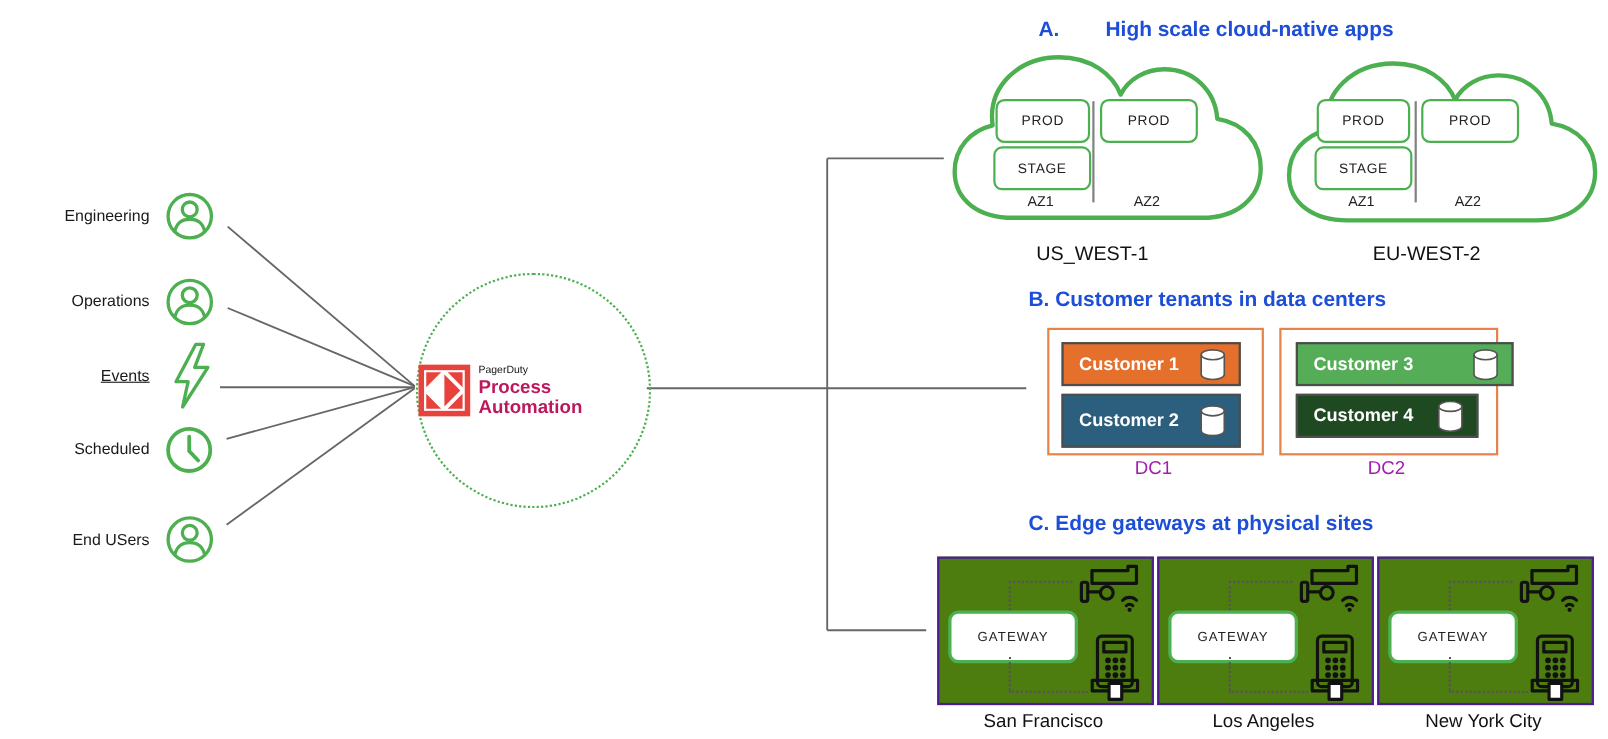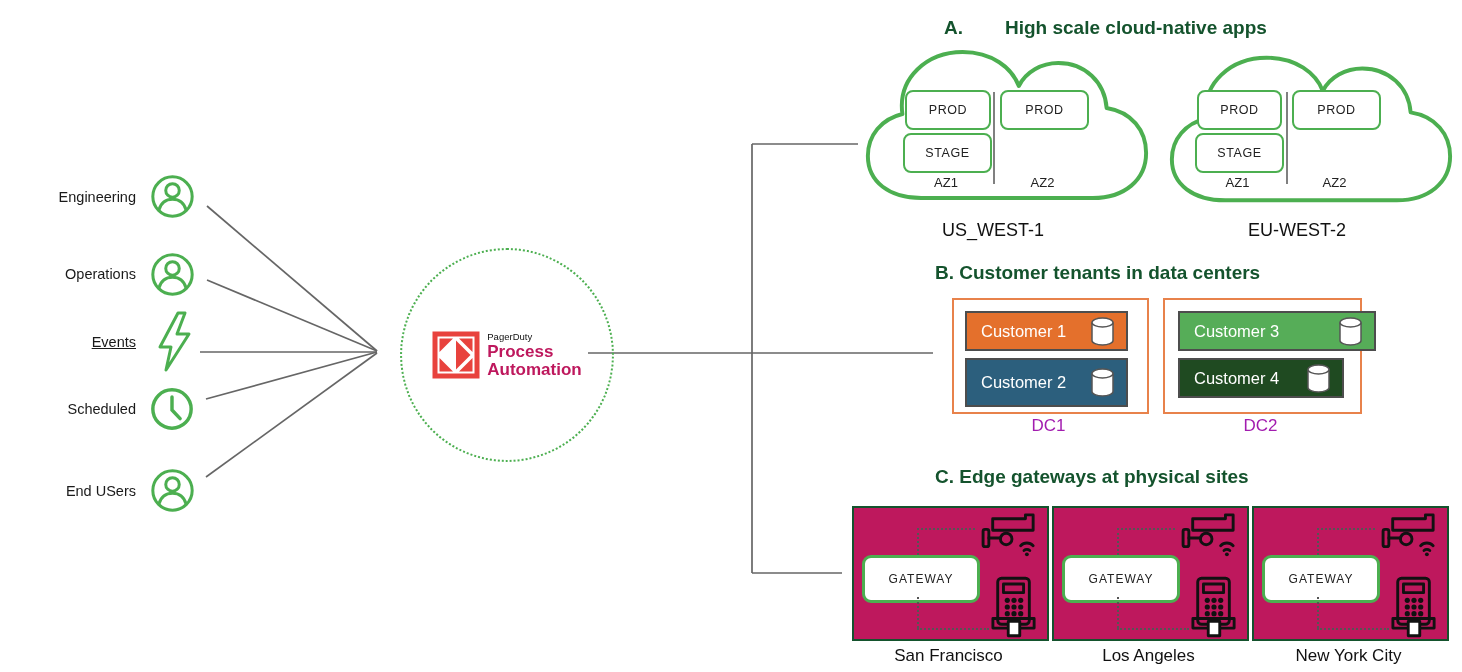--- a/index.html
+++ b/index.html
@@ -3,45 +3,45 @@
 <meta charset="utf-8">
 <style>
   html,body{margin:0;padding:0;background:#fff;}
   #canvas{position:relative;width:1462px;height:672px;background:#fff;overflow:hidden;
           font-family:"Liberation Sans",sans-serif;color:#111;}
   .abs{position:absolute;}
   svg{display:block;}
   
   .src-label{position:absolute;width:108px;text-align:right;font-size:14.5px;color:#1a1a1a;}
   
-  #hub{position:absolute;left:400px;top:248px;width:210px;height:210px;border:2px dotted #4CAF50;
-       border-radius:50%;display:flex;align-items:center;justify-content:center;}
+  #hub{position:absolute;left:378px;top:248px;width:210px;height:210px;border:2px dotted #4CAF50;
+       border-radius:50%;display:flex;align-items:center;justify-content:flex-start;}
   .hub-inner{display:flex;align-items:center;gap:7px;}
   .hub-text{display:flex;flex-direction:column;line-height:1;}
   .hub-brand{font-size:9.5px;color:#111;margin-bottom:2px;}
   .hub-prod{font-size:17px;font-weight:bold;color:#be185d;line-height:1.04;}
   
-  .sec-head{position:absolute;font-size:19px;font-weight:bold;color:#14532d;white-space:nowrap;}
+  .sec-head{position:absolute;font-size:19px;font-weight:bold;color:#1d4ed8;white-space:nowrap;}
   
   .cloud{position:absolute;width:296px;height:172px;}
   .cloud svg.shape{position:absolute;left:0;top:0;width:100%;height:100%;}
   .envbox{position:absolute;background:#fff;border:2px solid #4CAF50;border-radius:8px;
           display:flex;align-items:center;justify-content:center;font-size:12.5px;
           letter-spacing:0.6px;color:#222;}
   .az-div{position:absolute;width:2px;background:#808080;}
   .az-label{position:absolute;font-size:13px;color:#222;text-align:center;}
   .cloud-name{position:absolute;width:270px;text-align:center;font-size:18px;color:#111;}
   
   .dc{position:absolute;border:2px solid #E8824B;background:#fff;}
   .tenant{position:absolute;border:2px solid #4D4D4D;display:flex;align-items:center;
-          justify-content:space-between;padding:0 10px 0 14px;box-sizing:border-box;}
+          justify-content:space-between;padding:0 10px 0 14px;box-sizing:border-box;font-weight:bold;}
   .tenant-label{color:#fff;font-size:16.5px;}
   .dc-name{position:absolute;text-align:center;font-size:17px;color:#a21caf;}
   
-  .site{position:absolute;width:193px;height:131px;border:2px solid #14532d;background:#be185d;}
+  .site{position:absolute;width:193px;height:131px;border:2px solid #4c1d95;background:#4d7c0f;}
   .gateway{position:absolute;left:8px;top:47px;width:112px;height:42px;border:3px solid #4CAF50;
            border-radius:9px;display:flex;align-items:center;justify-content:center;
            font-size:12px;letter-spacing:1px;color:#222;background:#fff;}
   .dot-v{position:absolute;border-left:2px dotted #555;width:0;}
   .dot-h{position:absolute;border-top:2px dotted #555;height:0;}
   .site-name{position:absolute;width:193px;text-align:center;font-size:17px;color:#111;}
   .cam{position:absolute;right:5px;top:4px;}
   .term{position:absolute;right:10px;top:68px;}
 </style>
 </head>

